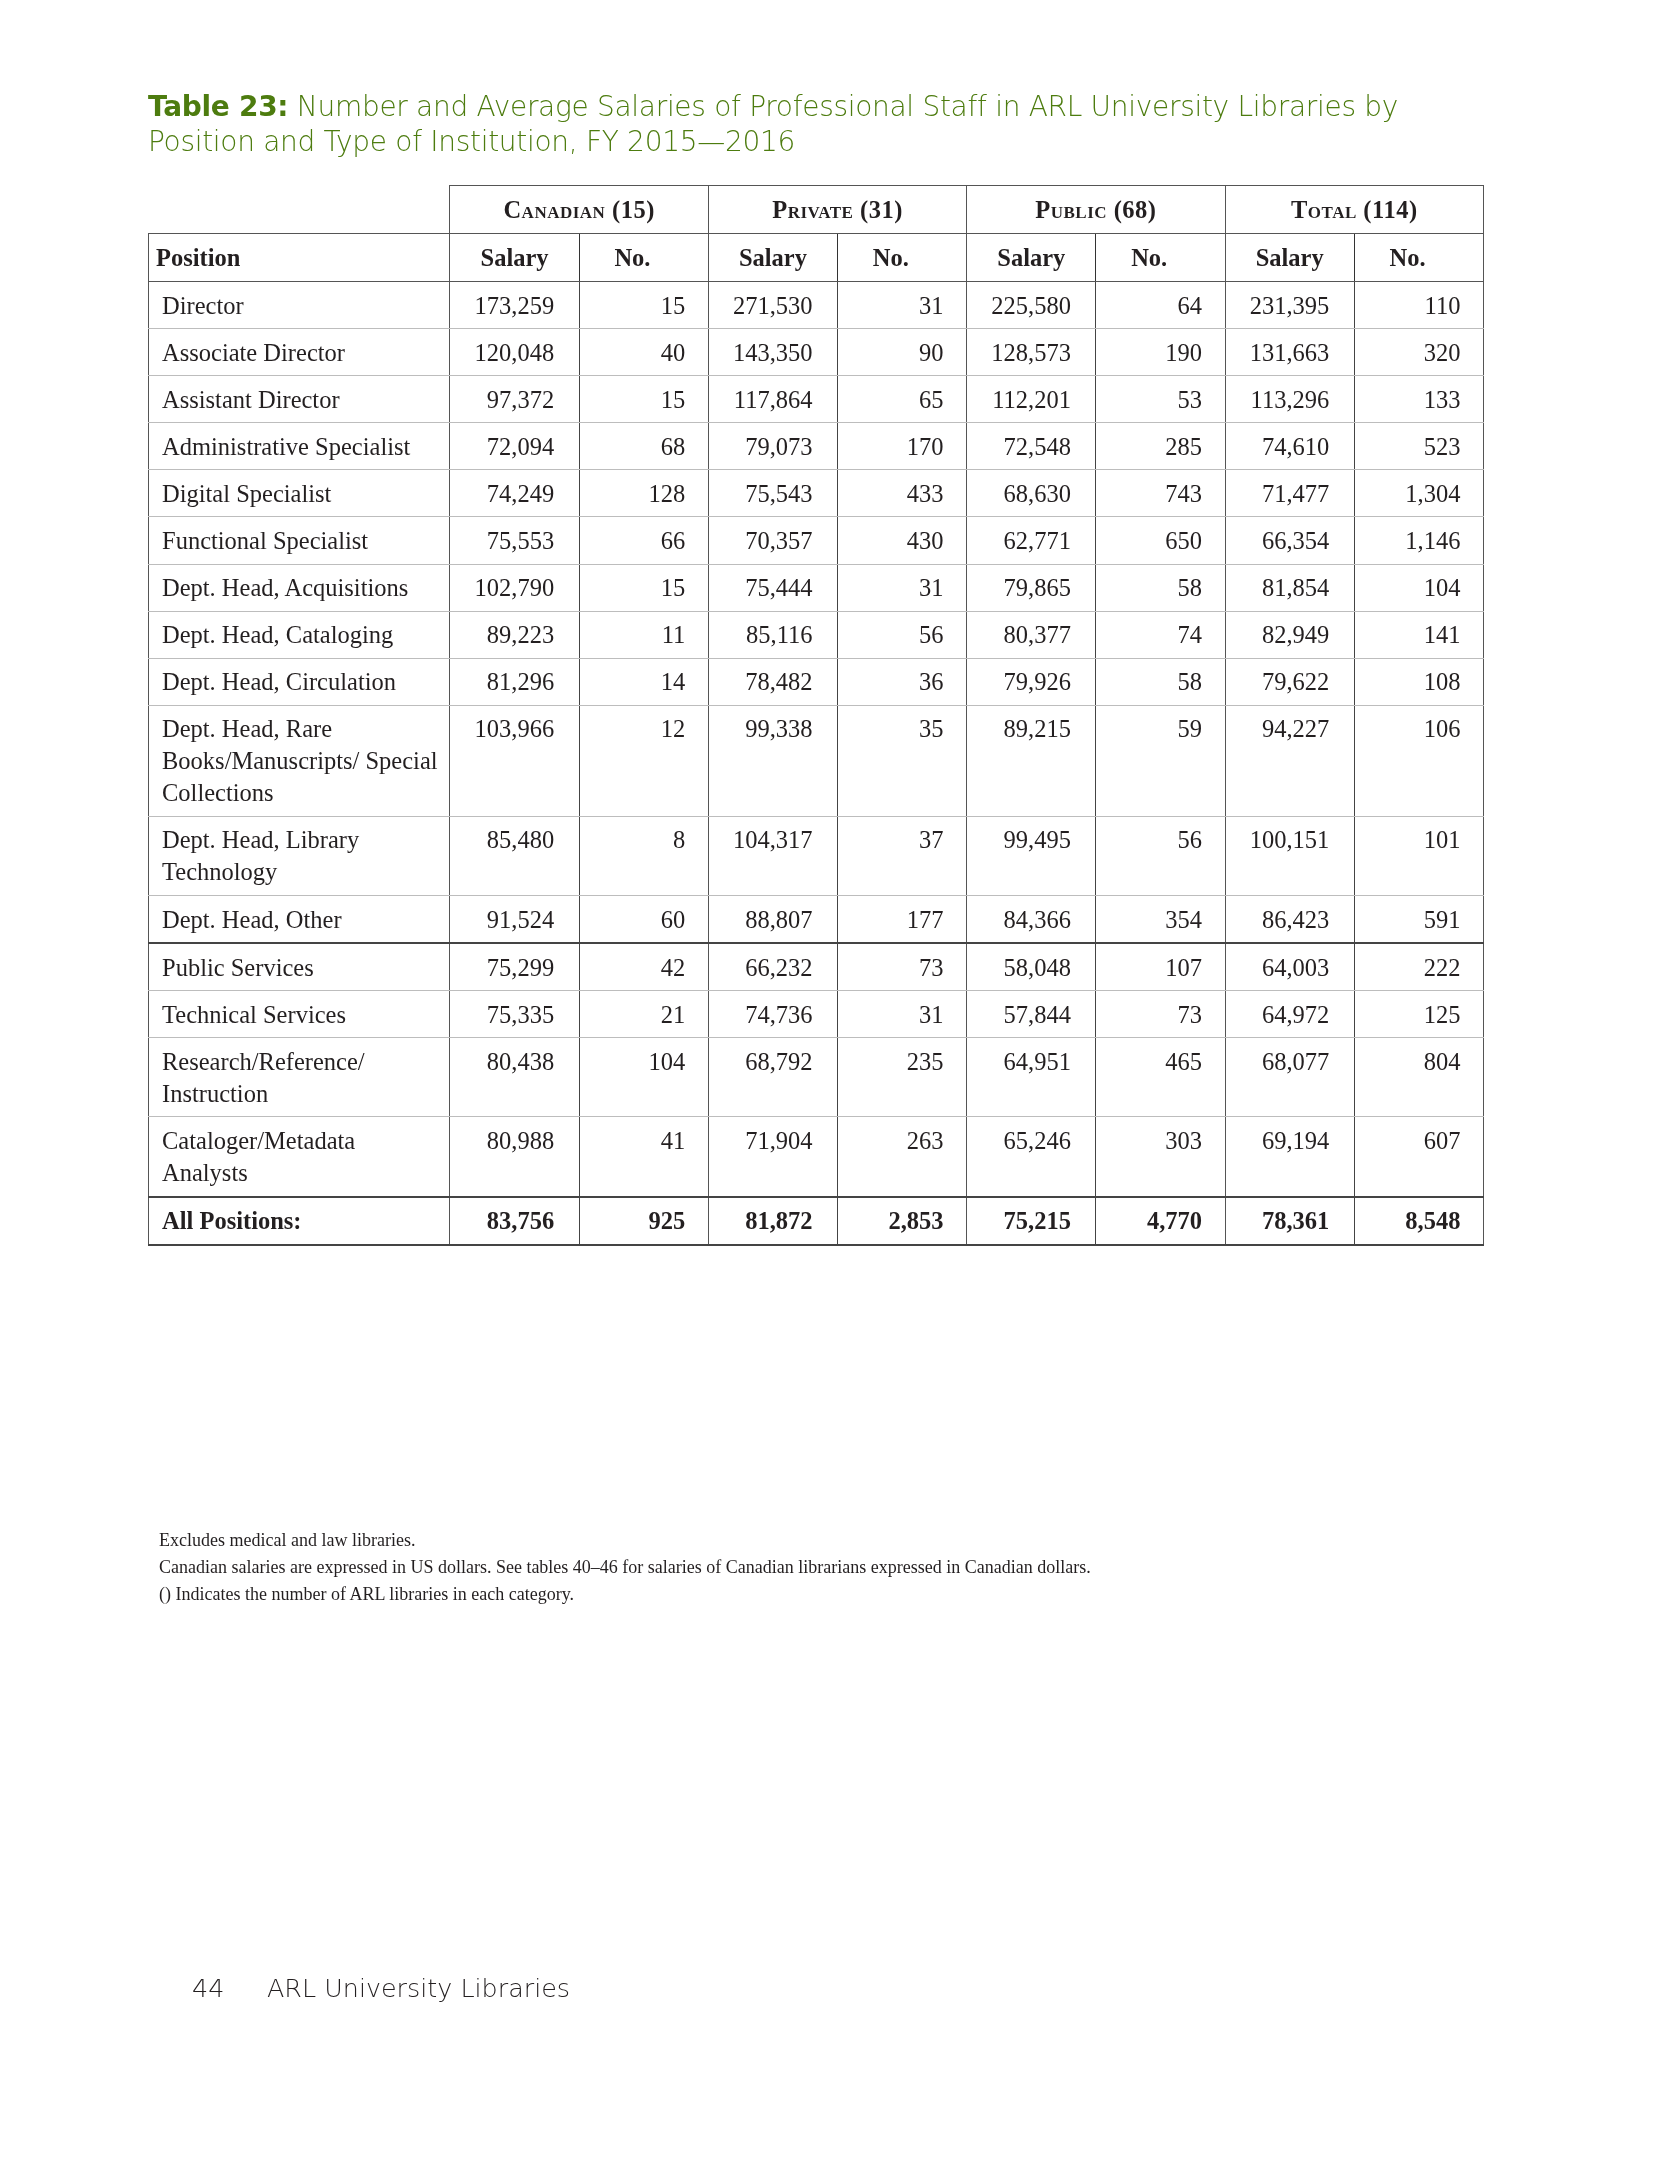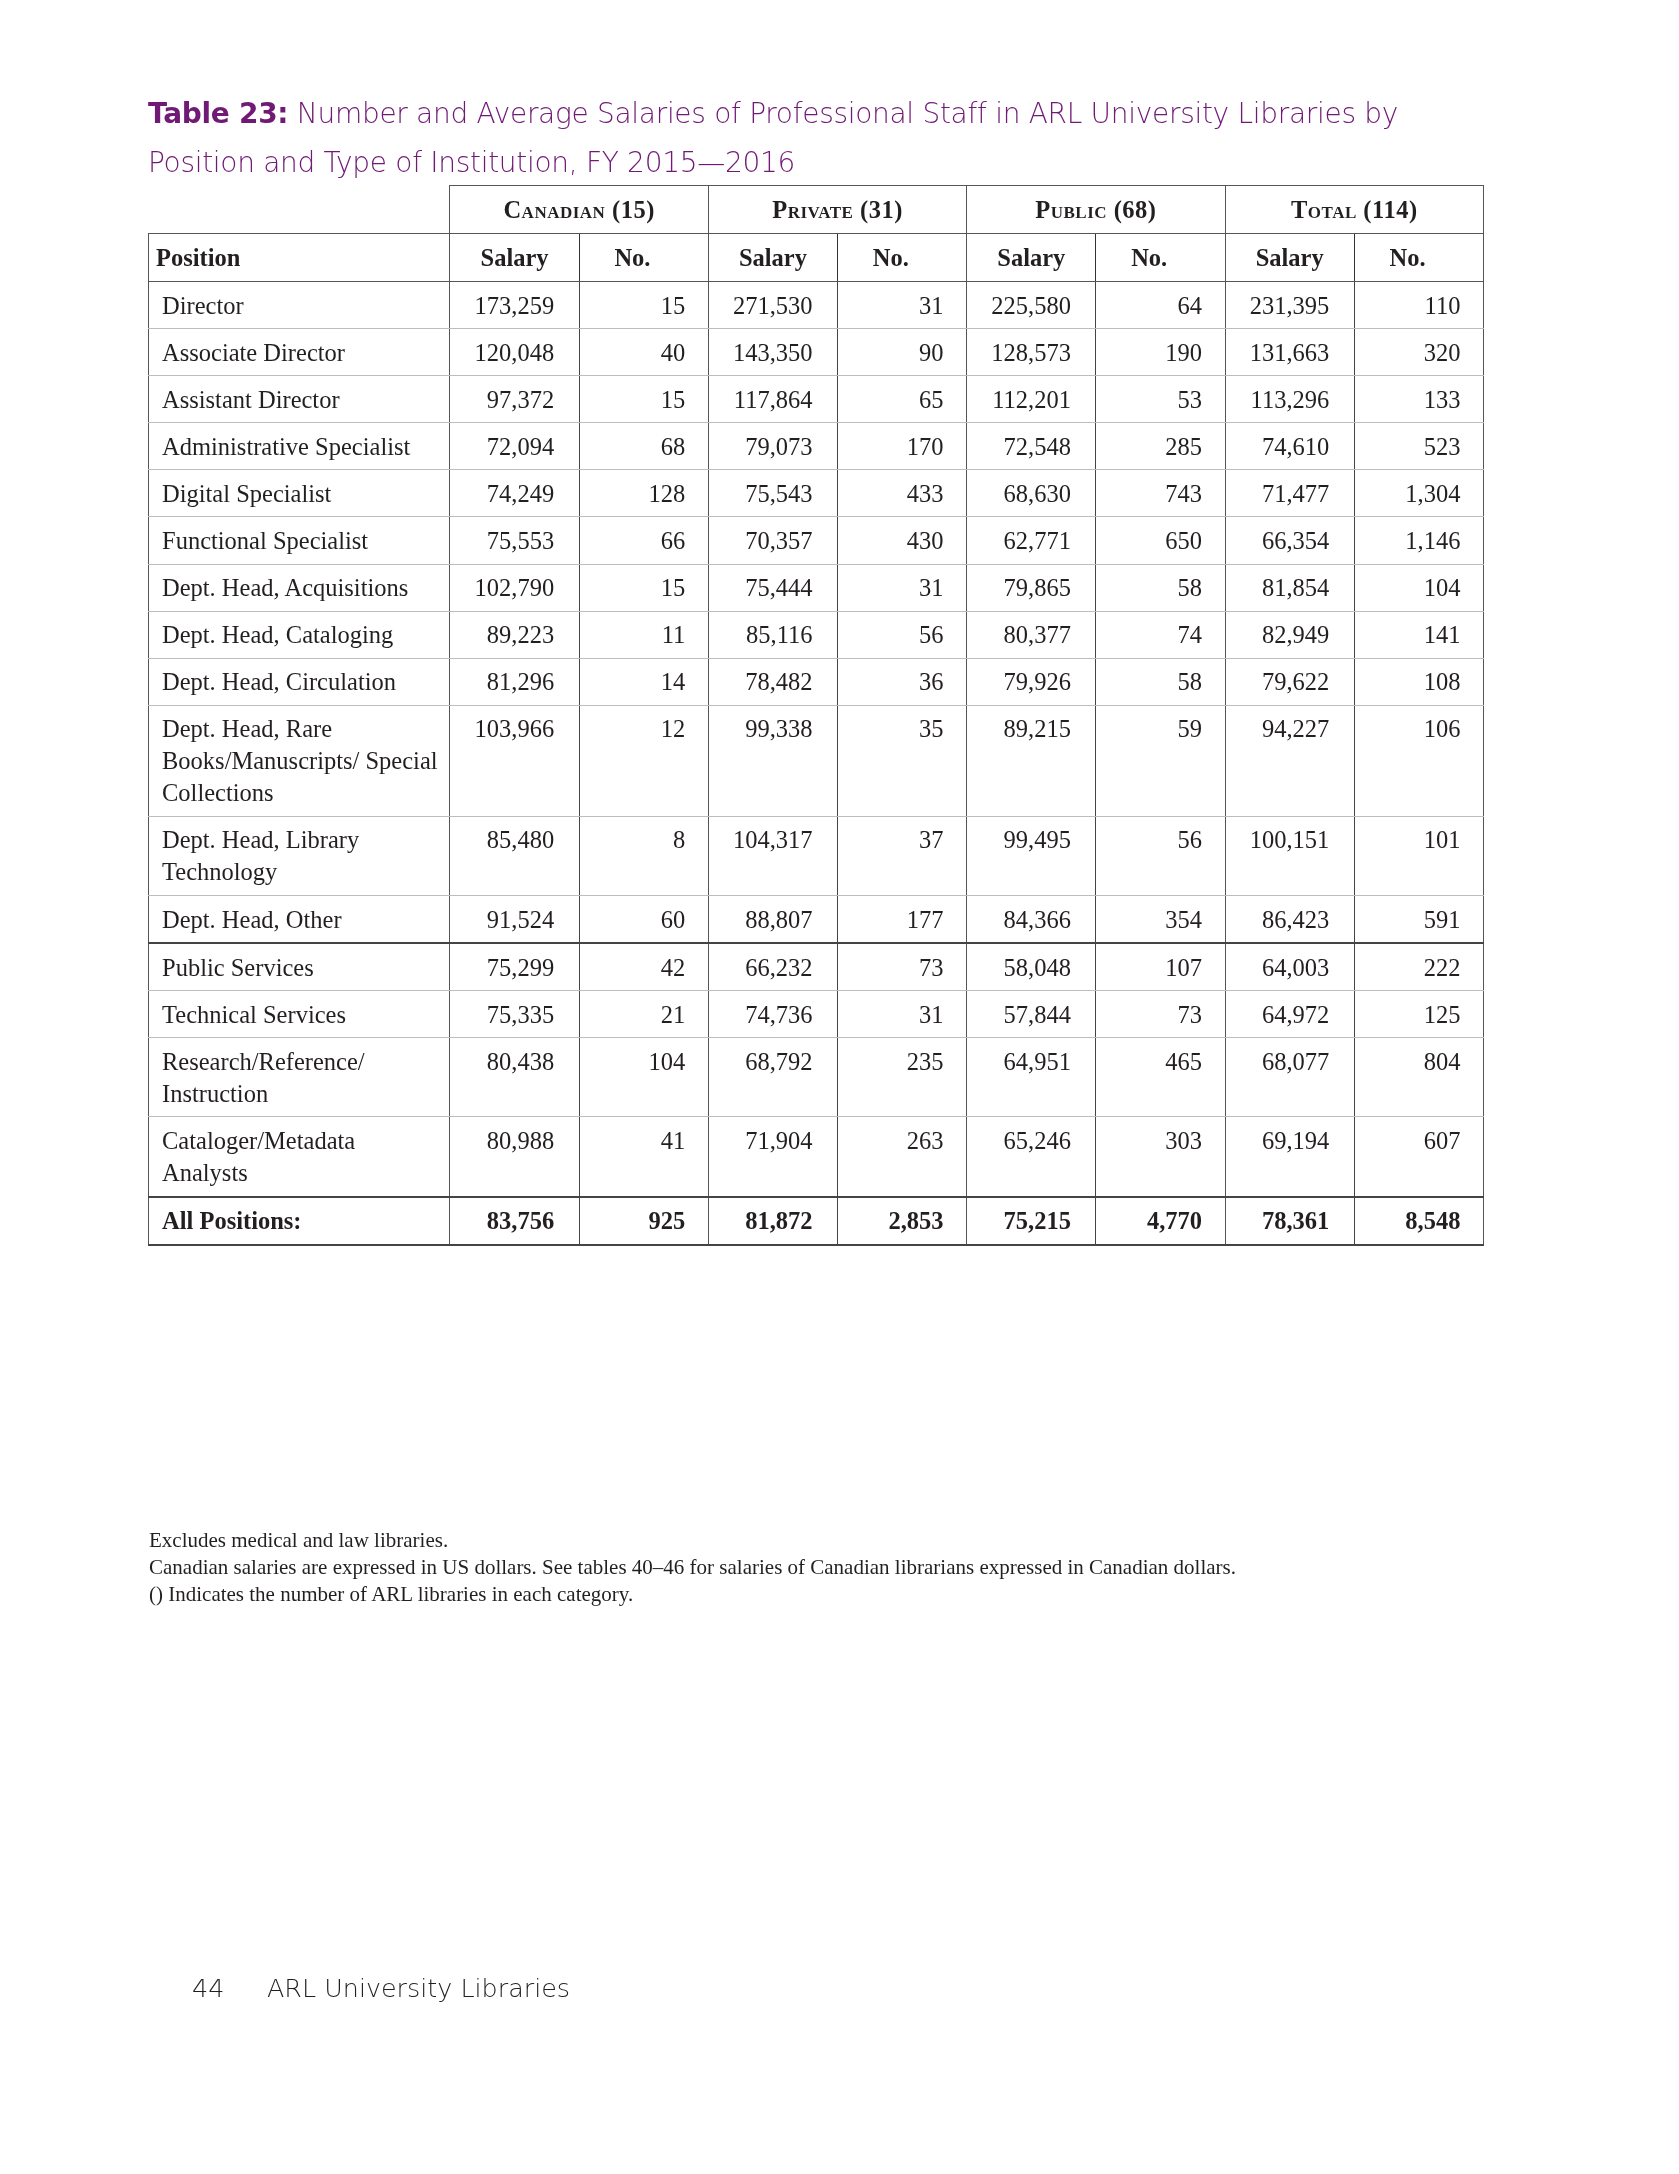--- a/index.html
+++ b/index.html
@@ -1,20 +1,20 @@
 <!DOCTYPE html>
 <html style="font-size:15px"><head>
 <meta charset="utf-8">
 <style>
   html, body { margin: 0; padding: 0; background: #ffffff; }
   body { width: 1680px; height: 2174px; position: relative; overflow: hidden; color: #231f20; }
   .title {
     position: absolute; left: 148px; top: 89px; width: 1356px;
-    font-family: "DejaVu Sans", sans-serif; font-size: 28px; line-height: 49px;
-    font-weight: 300; letter-spacing: -0.3px; color: #701a75;
+    font-family: "DejaVu Sans", sans-serif; font-size: 28px; line-height: 35px;
+    font-weight: 300; letter-spacing: -0.3px; color: #4d7c0f;
   }
   .title .lead { font-weight: 700; }
   table.salaries {
     position: absolute; left: 148px; top: 185px; width: 1336px;
     border-collapse: collapse; table-layout: fixed;
     font-family: "Liberation Serif", "DejaVu Serif", serif; font-size: 24.5px; color: #231f20;
   }
   table.salaries col.pos { width: 301px; }
   table.salaries col.num { width: 129px; }
   table.salaries td, table.salaries th { padding: 0; vertical-align: top; }
@@ -27,22 +27,22 @@
   tr.head-row th.no { text-align: center; padding-right: 22.6px; }
   tr.head-row th.inner { border-right: 1.4px solid #333; }
   tr.body-row td { border-bottom: 1.4px solid #bdbdbd; border-left: 1.4px solid #555; border-right: 1.4px solid #555; line-height: 32px; padding-top: 7.5px; padding-bottom: 6.6px; }
   tr.body-row td.pos { padding-left: 13px; padding-right: 4px; text-align: left; }
   tr.body-row td.sal { text-align: right; padding-right: 24.5px; }
   tr.body-row td.no { text-align: right; padding-right: 22.6px; }
   tr.body-row td.inner { border-right: 0.9px solid #444; }
   tr.group-end td { border-bottom: 2.8px solid #444; }
   tr.total-row td { border-top: 2.8px solid #444; border-bottom: 2.4px solid #444; font-weight: 700; }
   .notes {
-    position: absolute; left: 149px; top: 1527px; width: 1356px;
-    font-family: "Liberation Serif", "DejaVu Serif", serif; font-size: 21px; line-height: 27px; color: #231f20;
+    position: absolute; left: 159px; top: 1527px; width: 1356px;
+    font-family: "Liberation Serif", "DejaVu Serif", serif; font-size: 18px; line-height: 27px; color: #231f20;
   }
   .notes div { white-space: nowrap; }
   .footer {
     position: absolute; left: 148px; top: 1973px;
     font-family: "DejaVu Sans", sans-serif; font-size: 25.4px; font-weight: 300; color: #231f20; margin-left: 44px;
   }
   .footer .page-num { display: inline-block; width: 75px; }
 </style>
 </head>
 <body>

